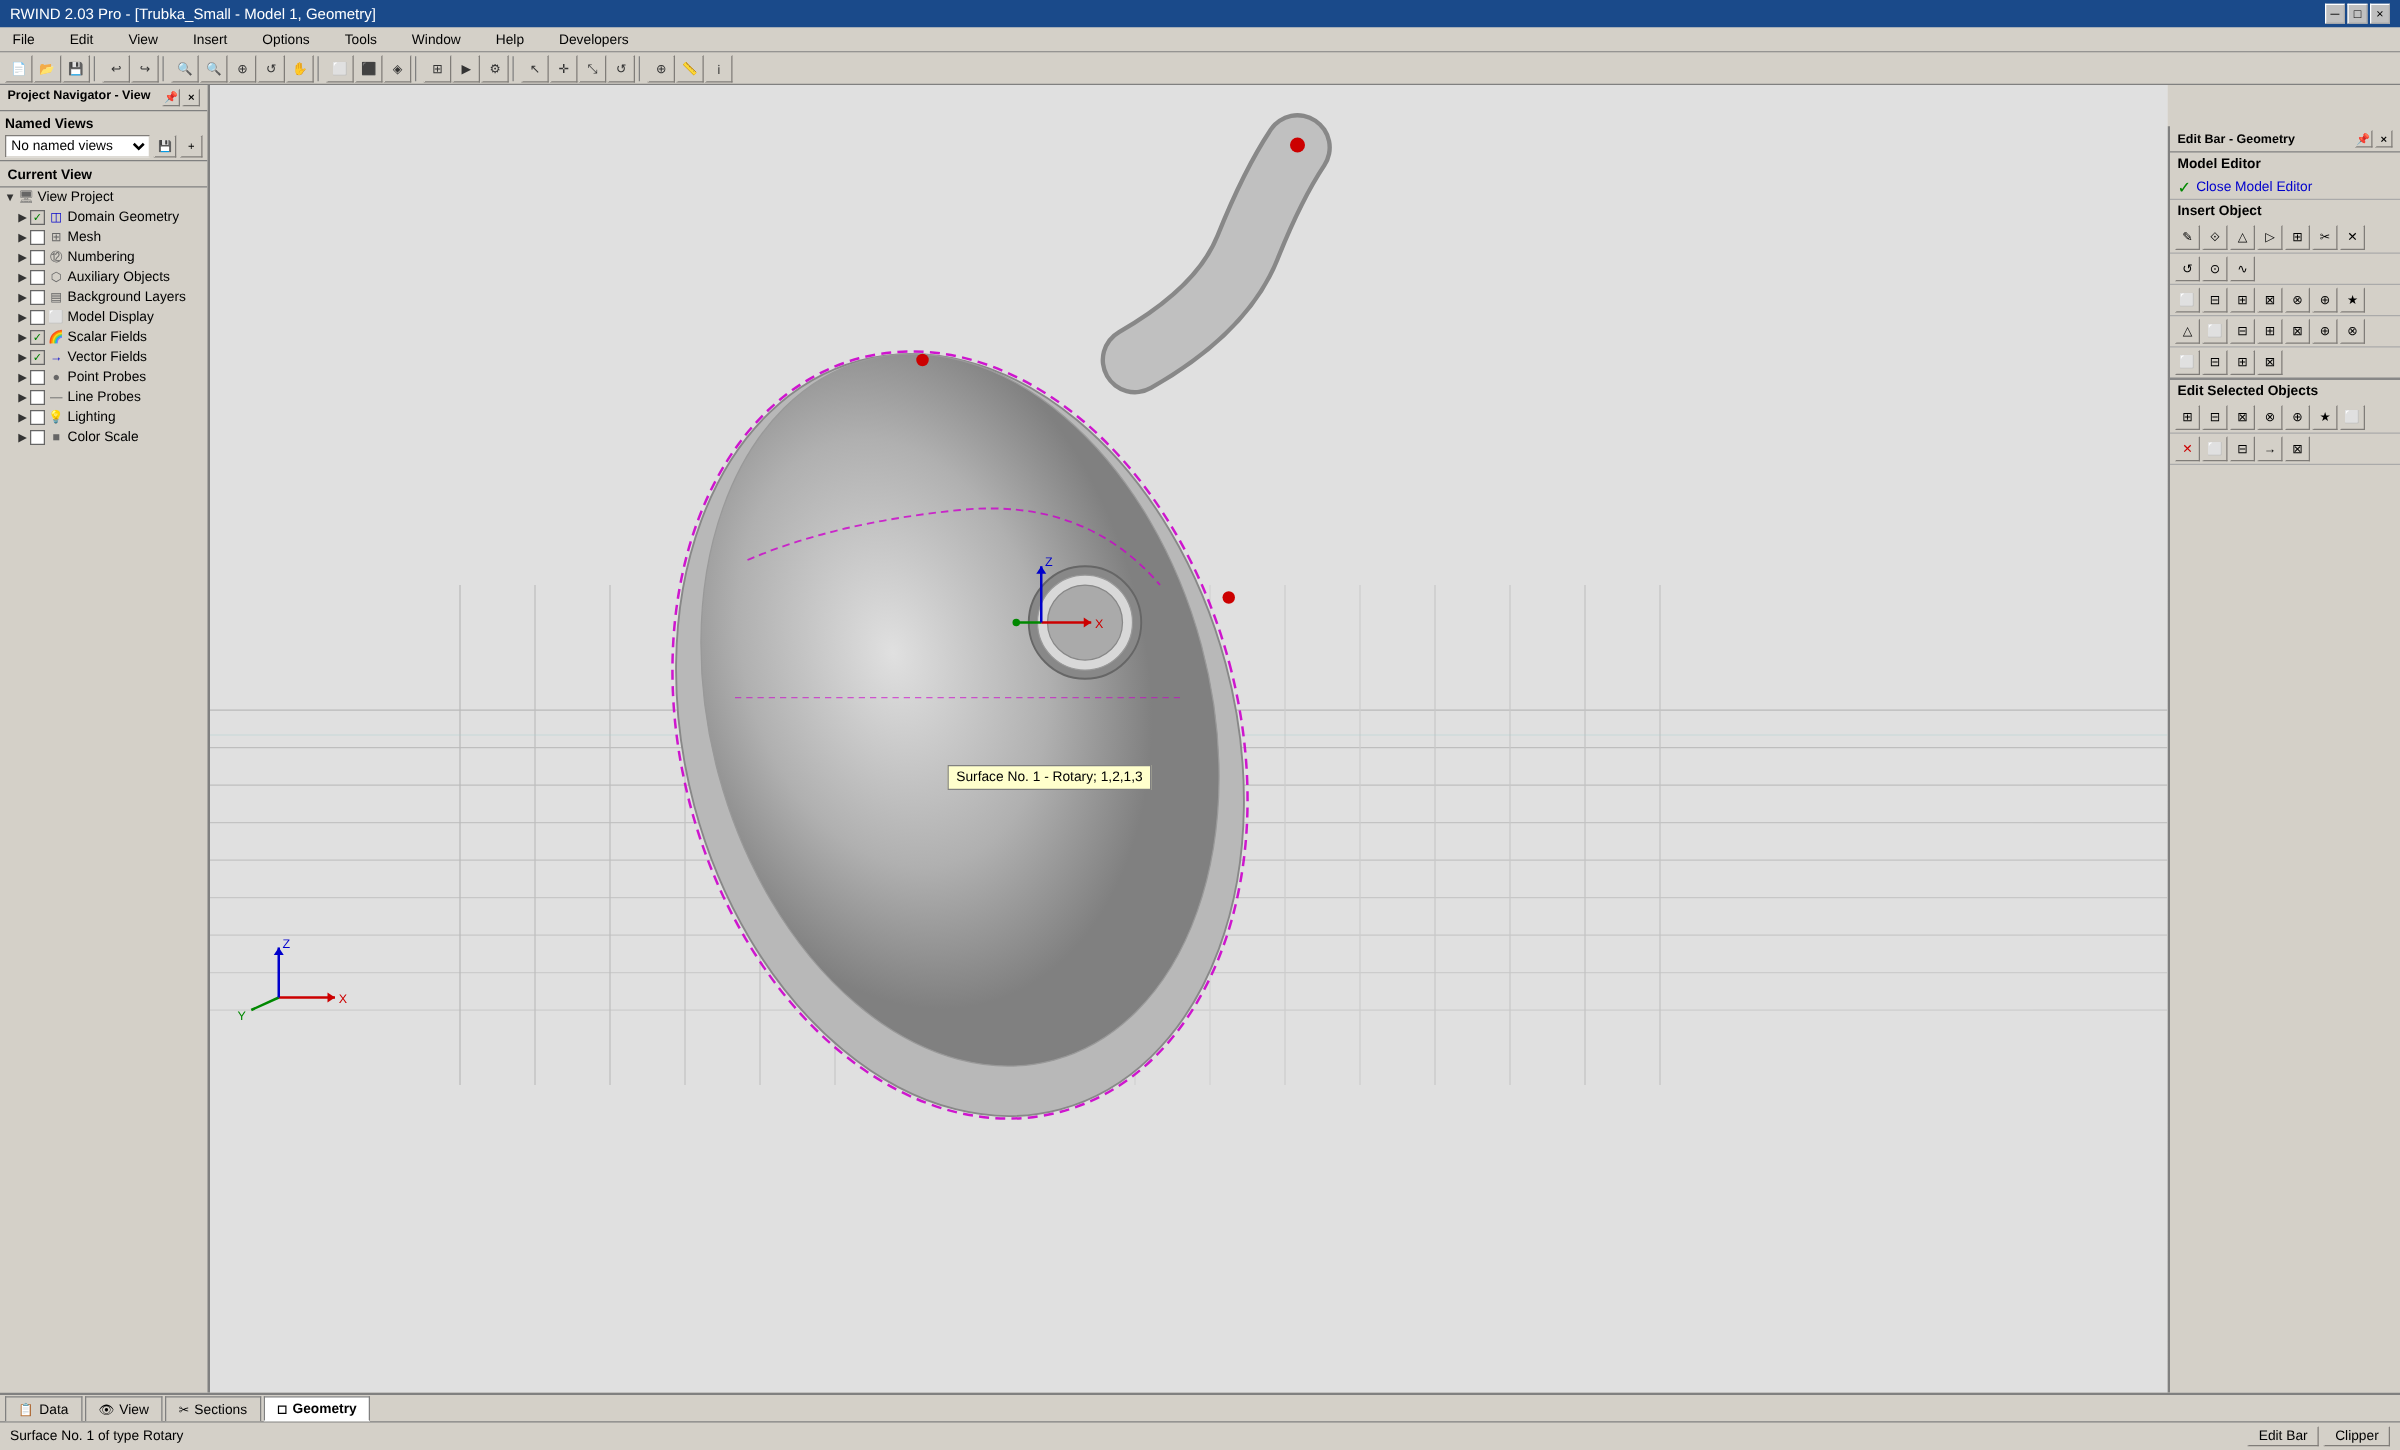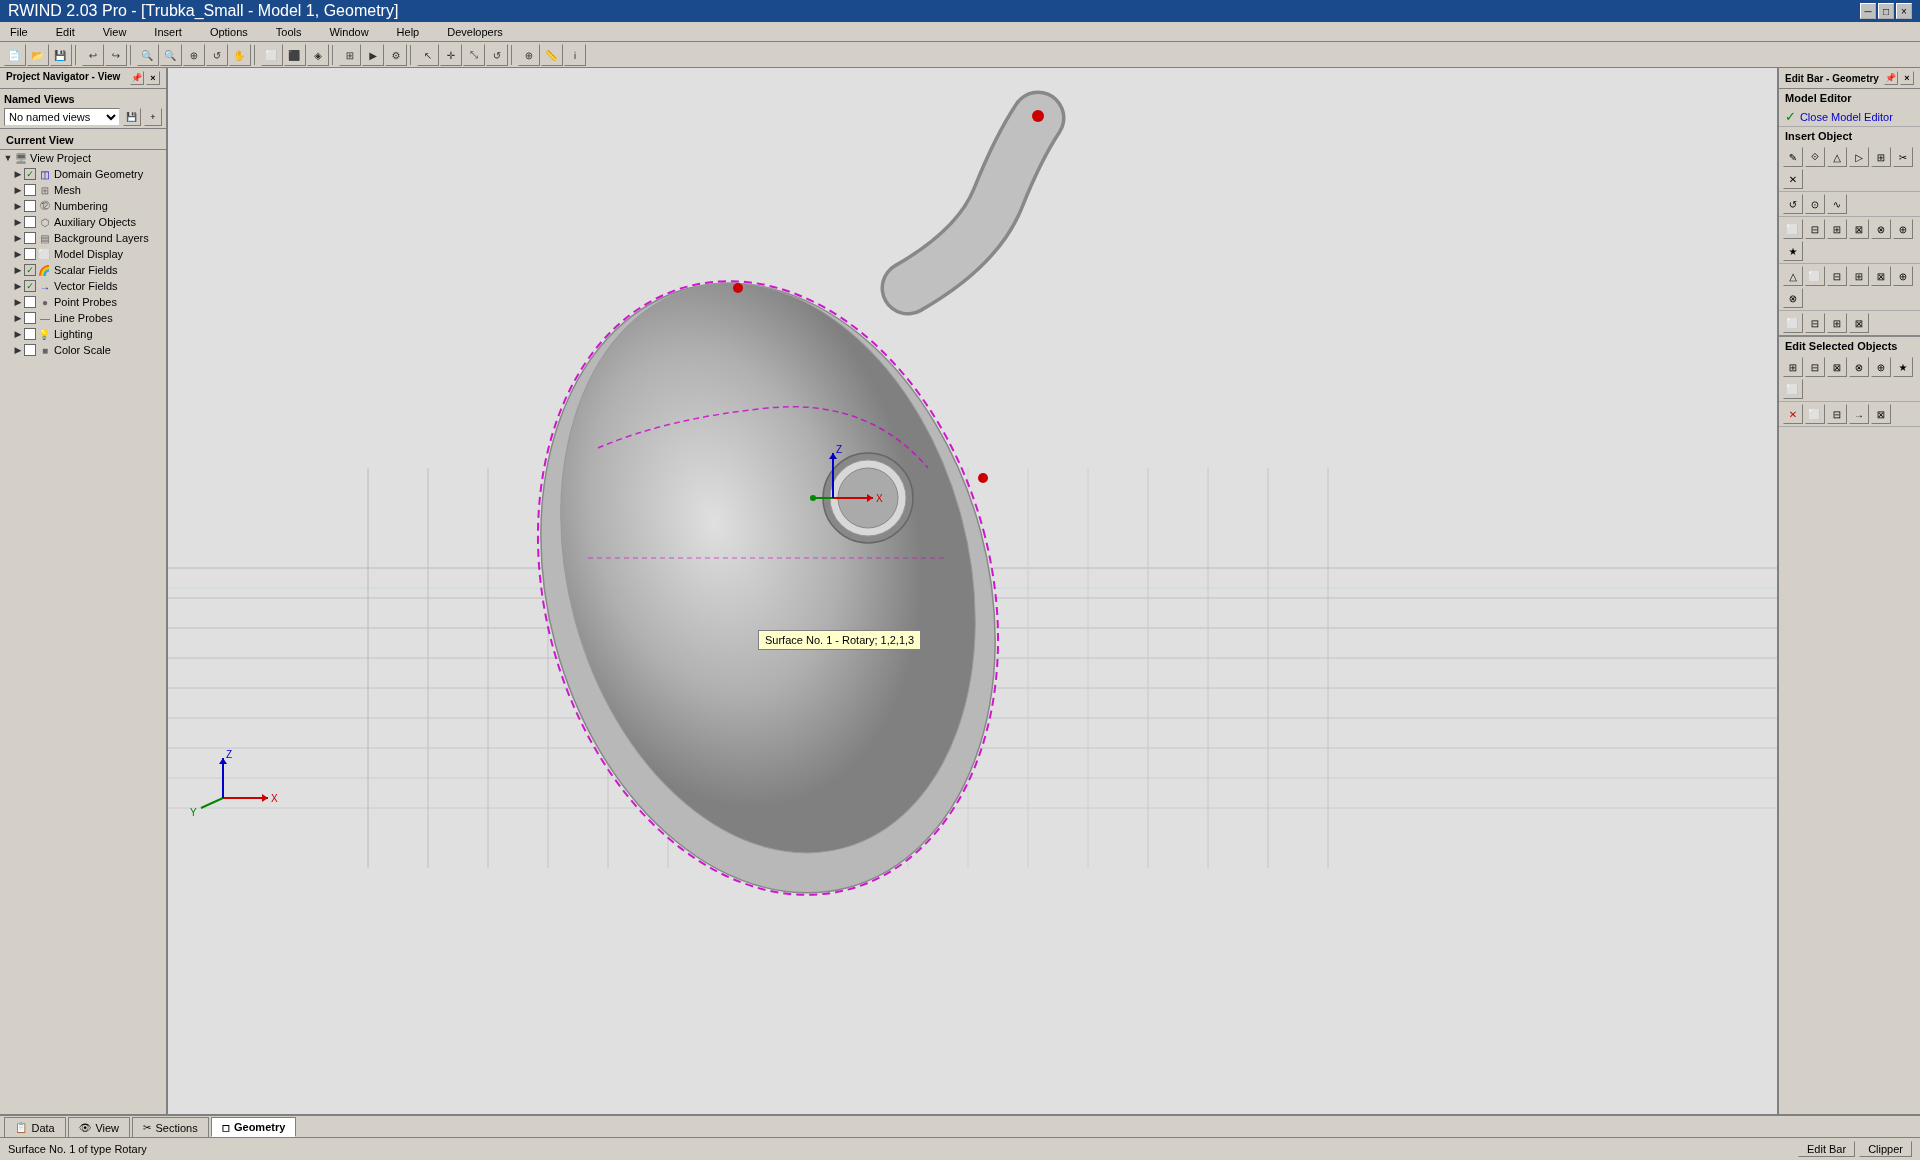--- a/index.html
+++ b/index.html
@@ -8,21 +8,21 @@
     
     .title-bar {
       background: #1a4a8a;
       color: white;
       height: 22px;
       display: flex;
       align-items: center;
       padding: 0 8px;
       justify-content: space-between;
     }
-    .title-bar-text { font-size: 16px; }
+    .title-bar-text { font-size: 12px; }
     .title-bar-controls { display: flex; gap: 2px; }
     .title-bar-btn {
       width: 16px; height: 16px;
       background: #c0c0c0;
       border: 1px outset #fff;
       font-size: 10px;
       display: flex; align-items: center; justify-content: center;
       cursor: pointer; color: #000;
     }
 
@@ -166,25 +166,26 @@
       position: absolute;
       background: #ffffcc;
       border: 1px solid #808080;
       padding: 3px 6px;
       font-size: 11px;
       white-space: nowrap;
     }
 
     
     .right-panel {
-      width: 143px;
+      width: 186px;
       background: #d4d0c8;
       border-left: 2px solid #808080;
       display: flex;
       flex-direction: column;
+      margin-top: 33px;
     }
     .right-panel-header {
       background: #d4d0c8;
       padding: 3px 6px;
       font-size: 11px;
       font-weight: bold;
       border-bottom: 1px solid #808080;
       display: flex;
       align-items: center;
       justify-content: space-between;
@@ -537,21 +538,21 @@
         <text x="48" y="4" font-size="10" fill="#cc0000">X</text>
         <line x1="0" y1="0" x2="-22" y2="10" stroke="#008800" stroke-width="2"></line>
         <text x="-33" y="18" font-size="10" fill="#008800">Y</text>
         <line x1="0" y1="0" x2="0" y2="-40" stroke="#0000cc" stroke-width="2"></line>
         <polygon points="0,-40 -4,-34 4,-34" fill="#0000cc"></polygon>
         <text x="3" y="-40" font-size="10" fill="#0000cc">Z</text>
       </g>
     </svg>
 
     
-    <div class="tooltip" style="left: 590px; top: 562px;">
+    <div class="tooltip" style="left: 590px; top: 544px;">
       <span>Surface No. 1 - Rotary; 1,2,1,3</span>
     </div>
   </div>
 
   <div class="right-panel">
     <div class="right-panel-header">
       <span style="font-size:10px;">Edit Bar - Geometry</span>
       <div style="display:flex;gap:2px;">
         <div class="panel-header-btn">📌</div>
         <div class="panel-header-btn">×</div>

